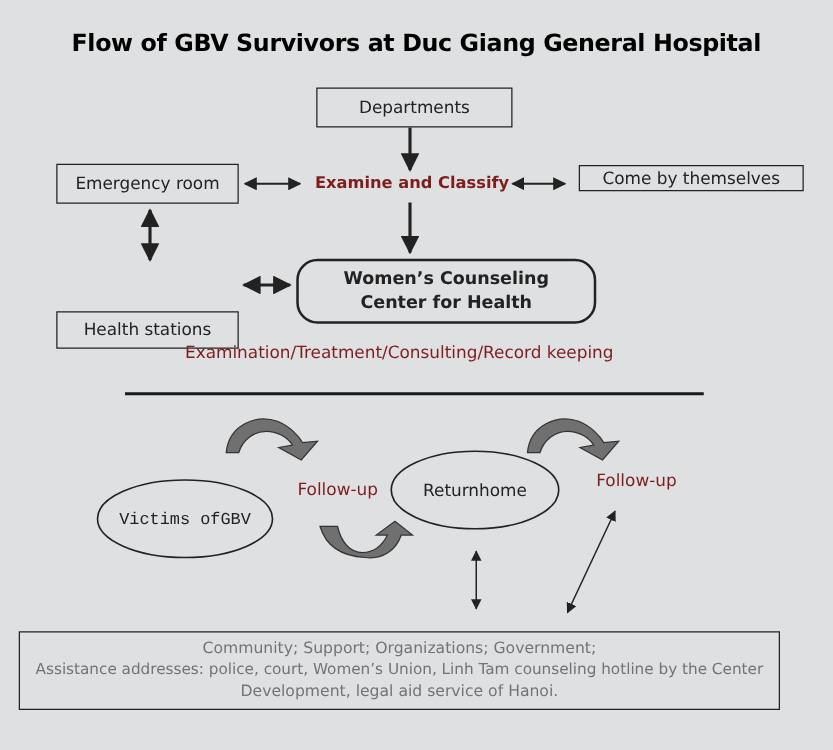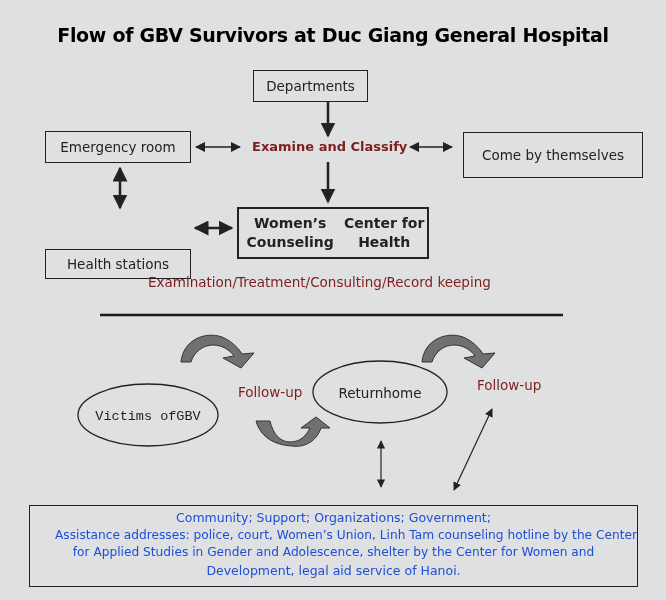--- a/index.html
+++ b/index.html
@@ -32,56 +32,56 @@
   .box.bold { font-weight: bold; font-size: 14px; border-width: 2px; line-height: 19px; }
   .label { position: absolute; font-size: 13.5px; color: #7f1d1d; white-space: nowrap; }
   .label.bold { font-weight: bold; font-size: 13px; }
   .ellipse-text {
     position: absolute;
     display: flex; align-items: center; justify-content: center;
     text-align: center; font-size: 13.5px; line-height: 19px; color: #222;
   }
   .bottom-box {
     position: absolute;
-    left: 29px; top: 505px; width: 609px; height: 82px;
+    left: 15px; top: 505px; width: 609px; height: 63px;
     border: 1.5px solid #222;
     box-sizing: border-box;
     text-align: center;
     font-size: 12.5px;
     line-height: 17.5px;
     padding-top: 3px;
-    color: #1d4ed8;
+    color: #737373;
   }
   .bottom-box div { white-space: nowrap; }
   svg.overlay { position: absolute; left: 0; top: 0; }
 </style>
 </head>
 <body>
 
 <div class="abs title">Flow of GBV Survivors at Duc Giang General Hospital</div>
 
-<div class="box" style="left:253px; top:70px; width:115px; height:32px;">
+<div class="box" style="left:253px; top:70px; width:157px; height:32px;">
   <span>Departments</span>
 </div>
 
 <div class="box" style="left:45px; top:131px; width:146px; height:32px;">
   <span>Emergency room</span>
 </div>
 
 <div class="label bold" style="left:252px; top:139px;">Examine and Classify</div>
 
-<div class="box" style="left:463px; top:132px; width:180px; height:46px;">
+<div class="box" style="left:463px; top:132px; width:180px; height:21px;">
   <span>Come by themselves</span>
 </div>
 
 <div class="box" style="left:45px; top:213px; width:146px; height:30px;margin-top:36px;">
   <span>Health stations</span>
 </div>
 
-<div class="box bold" style="left:237px; top:207px; width:192px; height:52px; flex-direction:row;">
+<div class="box bold" style="left:237px; top:207px; width:240px; height:52px; flex-direction:column;border-radius:17px;">
   <span>Women’s Counseling</span>
   <span>Center for Health</span>
 </div>
 
 <div class="label" style="left:148px; top:274px; font-size:13.5px;">Examination/Treatment/Consulting/Record keeping</div>
 
 <div class="ellipse-text" style="left:77px; top:385px; width:142px; height:62px; flex-direction:row;font-family:Liberation Mono, monospace;">
   <span>Victims of</span>
   <span>GBV</span>
 </div>
@@ -90,22 +90,21 @@
 
 <div class="ellipse-text" style="left:313px; top:362px; width:134px; height:62px; ">
   <span>Return</span>
   <span>home</span>
 </div>
 
 <div class="label" style="left:477px; top:377px;">Follow-up</div>
 
 <div class="bottom-box">
   <div>Community; Support; Organizations; Government;</div>
-  <div style="font-size:12.2px;text-align:right;">Assistance addresses: police, court, Women’s Union, Linh Tam counseling hotline by the Center</div>
-  <div style="font-size:12.2px;">for Applied Studies in Gender and Adolescence, shelter by the Center for Women and</div>
+  <div style="font-size:12.2px;">Assistance addresses: police, court, Women’s Union, Linh Tam counseling hotline by the Center</div>
   <div>Development, legal aid service of Hanoi.</div>
 </div>
 
 <svg class="overlay" width="666" height="600">
   <defs>
     <marker id="ah" viewBox="0 0 10 10" refX="9" refY="5" markerWidth="6" markerHeight="6" orient="auto-start-reverse">
       <path d="M0,0 L10,5 L0,10 z" fill="#222"></path>
     </marker>
     <marker id="ahs" viewBox="0 0 10 10" refX="9" refY="5" markerWidth="7" markerHeight="7" orient="auto-start-reverse">
       <path d="M0,0 L10,5 L0,10 z" fill="#222"></path>

